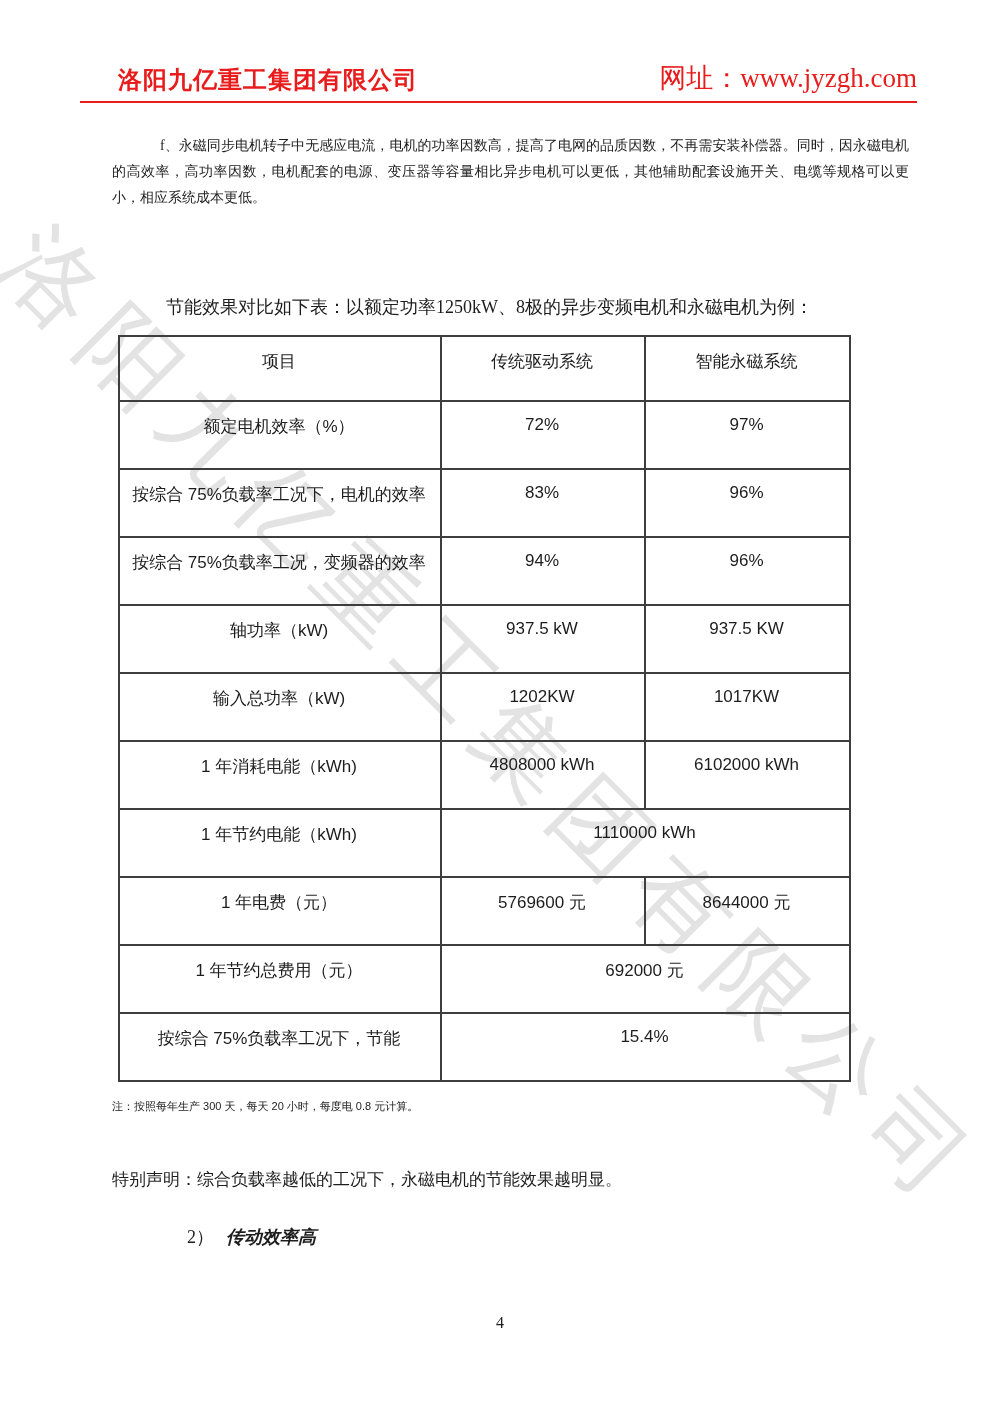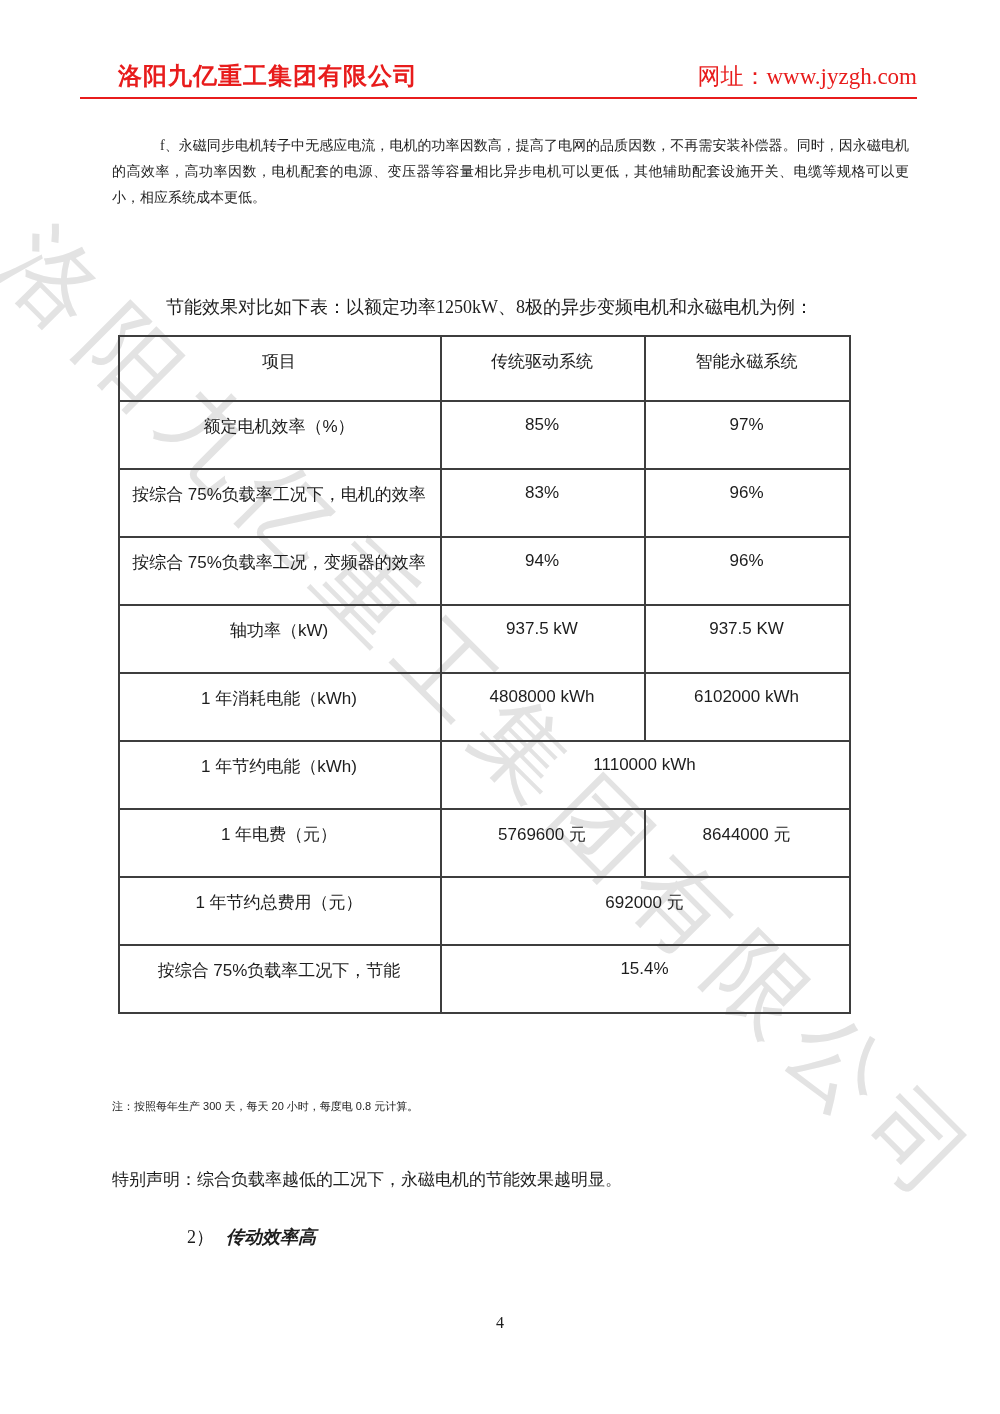--- a/index.html
+++ b/index.html
@@ -30,21 +30,21 @@
     border-bottom:2px solid #e81c1c;
     display:flex; justify-content:space-between; align-items:flex-end;
     padding-bottom:5px;
   }
   .company {
     margin-left:38px;
     font-size:24px; font-weight:700; color:#e81c1c;
     letter-spacing:1px;
   }
   .site {
-    font-size:23px; color:#e81c1c;
+    font-size:27px; color:#e81c1c;
     font-family:"Liberation Serif", sans-serif;
   }
 
   
   .para {
     left:112px; top:119px; width:797px;
     font-size:14px; line-height:26px;
     text-align:justify; text-indent:48px;
     font-family:"Liberation Serif", sans-serif;
   }
@@ -109,37 +109,42 @@
   <thead>
     <tr>
       <th>项目</th>
       <th>传统驱动系统</th>
       <th>智能永磁系统</th>
     </tr>
   </thead>
   <tbody>
       <tr>
         <td>额定电机效率（%）</td>
-        <td>85%</td>
+        <td>72%</td>
         <td>97%</td>
       </tr>
       <tr>
         <td>按综合 75%负载率工况下，电机的效率</td>
         <td>83%</td>
         <td>96%</td>
       </tr>
       <tr>
         <td>按综合 75%负载率工况，变频器的效率</td>
         <td>94%</td>
         <td>96%</td>
       </tr>
       <tr>
         <td>轴功率（kW)</td>
         <td>937.5 kW</td>
         <td>937.5 KW</td>
+      </tr>
+      <tr>
+        <td>输入总功率（kW)</td>
+        <td>1202KW</td>
+        <td>1017KW</td>
       </tr>
       <tr>
         <td>1 年消耗电能（kWh)</td>
         <td>4808000 kWh</td>
         <td>6102000 kWh</td>
       </tr>
       <tr>
         <td>1 年节约电能（kWh)</td>
         <td colspan="2">1110000 kWh</td>
       </tr>

